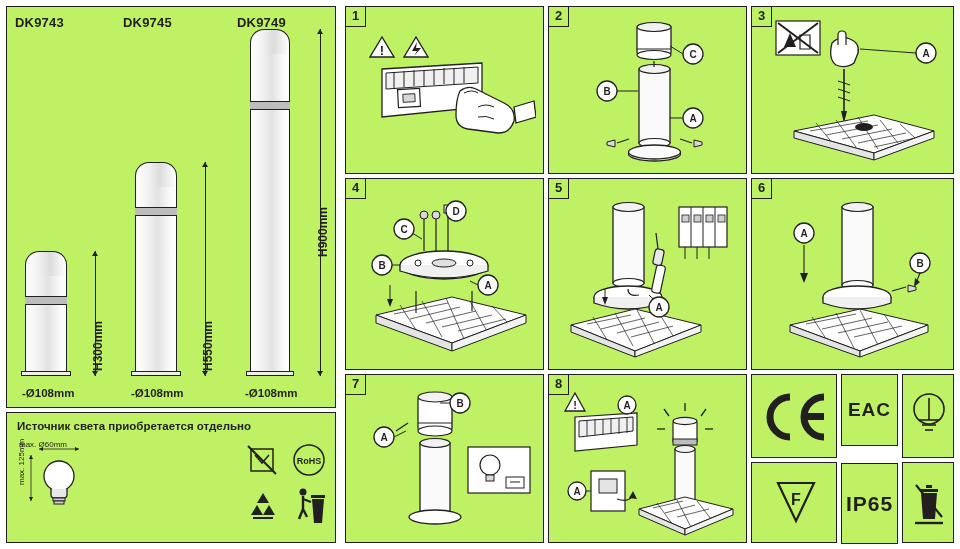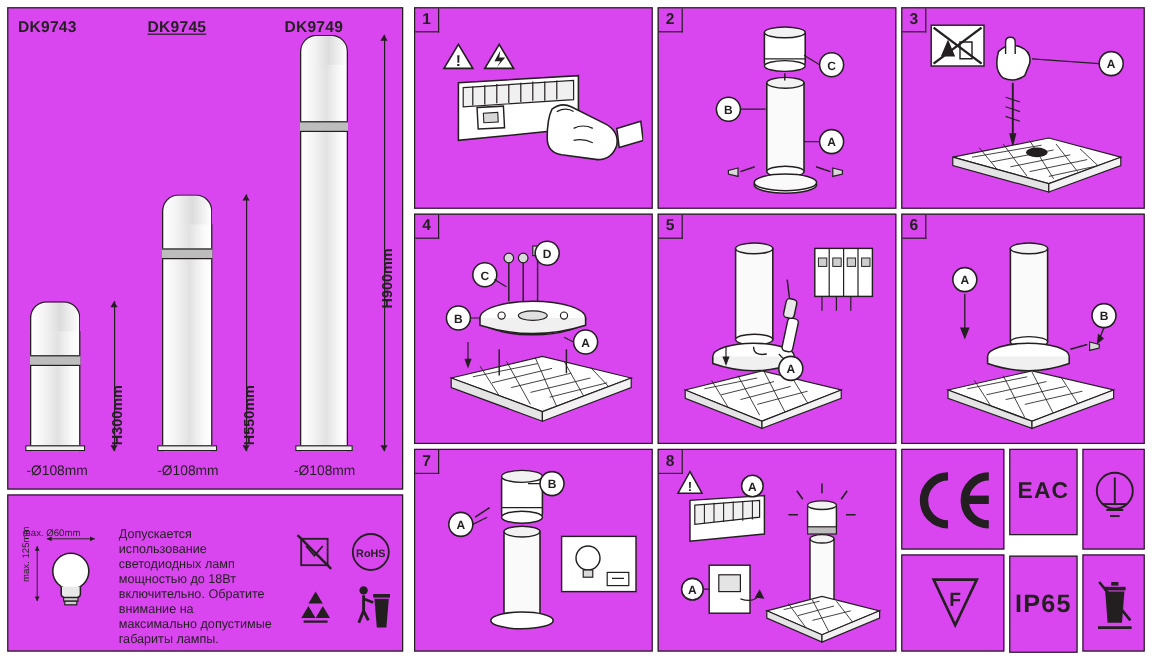--- a/index.html
+++ b/index.html
@@ -18,21 +18,21 @@
     position: relative;
     width: 960px;
     height: 549px;
   }
 
   
   .box {
     position: absolute;
     border: 1.5px solid #231f20;
     box-sizing: border-box;
-    background: #d946ef;
+    background: #bef264;
   }
   .stepnum {
     position: absolute;
     left: 0;
     top: 0;
     width: 20px;
     height: 20px;
     border-right: 1.5px solid #231f20;
     border-bottom: 1.5px solid #231f20;
     box-sizing: border-box;
@@ -106,21 +106,21 @@
     font-size: 12px;
     font-weight: bold;
     color: #231f20;
     white-space: nowrap;
     transform-origin: left top;
     transform: rotate(-90deg);
   }
   .hdim-label {
     position: absolute;
     font-size: 11.5px;
-    font-weight: normal;
+    font-weight: bold;
     color: #231f20;
     white-space: nowrap;
   }
 
   
   #bulb-panel { left: 6px; top: 412px; width: 330px; height: 131px; }
   #bulb-title {
     position: absolute;
     left: 10px; top: 7px;
     font-size: 11.5px;
@@ -189,21 +189,21 @@
   .balt { font-size: 10px; font-weight: bold; fill: #231f20; font-family: "Liberation Sans", sans-serif; }
 </style>
 </head>
 <body>
 
 <div class="sheet">
 
   <div class="box" id="dim-panel">
 
     <div class="model-label" style="left:8px; top:8px;">DK9743</div>
-    <div class="model-label" style="left:116px; top:8px;text-decoration:underline;">DK9745</div>
+    <div class="model-label" style="left:116px; top:8px;">DK9745</div>
     <div class="model-label" style="left:230px; top:8px;">DK9749</div>
 
     <div class="lamp" style="left:18px; top:244px; width:42px; height:125px;">
       <div class="cap"></div>
       <div class="shaft" style="top:25px; bottom:0; border-left:1.2px solid #231f20; border-right:1.2px solid #231f20;"></div>
       <div class="band" style="top:45px;"></div>
       <div class="base"></div>
     </div>
     <div class="vdim" style="left:88px; top:244px; height:125px;"></div>
     <div class="vdim-label" style="left:84px; top:364px;">H300mm</div>
@@ -224,40 +224,40 @@
       <div class="shaft" style="top:25px; bottom:0; border-left:1.2px solid #231f20; border-right:1.2px solid #231f20;"></div>
       <div class="band" style="top:72px;"></div>
       <div class="base"></div>
     </div>
     <div class="vdim" style="left:313px; top:22px; height:347px;"></div>
     <div class="vdim-label" style="left:309px; top:250px;">H900mm</div>
     <div class="hdim-label" style="left:238px; top:380px;">-Ø108mm</div>
   </div>
 
   <div class="box" id="bulb-panel">
+    <div id="bulb-title">Источник света приобретается отдельно</div>
     <div class="bulb-dim-top">max. Ø60mm</div>
     <div class="bulb-dim-side">max. 125mm</div>
 
     <svg id="bulb-shape" viewBox="0 0 40 48">
       <circle cx="20" cy="18" r="15" fill="#ffffff" stroke="#231f20" stroke-width="1.3"></circle>
       <path d="M12 31 L12 37 Q12 40 16 40 L24 40 Q28 40 28 37 L28 31" fill="#e8e8e8" stroke="#231f20" stroke-width="1.3"></path>
       <rect x="14" y="40" width="12" height="3" fill="#cfcfcf" stroke="#231f20" stroke-width="1"></rect>
       <rect x="15" y="43" width="10" height="3" fill="#cfcfcf" stroke="#231f20" stroke-width="1"></rect>
     </svg>
 
     <svg style="position:absolute; left:10px; top:24px; width:80px; height:80px;">
       <line x1="22" y1="12" x2="62" y2="12" stroke="#231f20" stroke-width="0.8"></line>
       <polygon points="22,12 26,10 26,14" fill="#231f20"></polygon>
       <polygon points="62,12 58,10 58,14" fill="#231f20"></polygon>
       <line x1="14" y1="18" x2="14" y2="64" stroke="#231f20" stroke-width="0.8"></line>
       <polygon points="14,18 12,22 16,22" fill="#231f20"></polygon>
       <polygon points="14,64 12,60 16,60" fill="#231f20"></polygon>
     </svg>
 
-    <div id="bulb-note">Допускается использование светодиодных ламп мощностью до 18Вт включительно. Обратите внимание на максимально допустимые габариты лампы.</div>
 
     <svg style="position:absolute; left:238px; top:30px; width:34px; height:34px;">
       <rect x="6" y="6" width="22" height="22" fill="none" stroke="#231f20" stroke-width="1.5"></rect>
       <path d="M10 12 L17 20 L24 12" fill="none" stroke="#231f20" stroke-width="1.5"></path>
       <line x1="3" y1="3" x2="31" y2="31" stroke="#231f20" stroke-width="2"></line>
     </svg>
     <svg style="position:absolute; left:284px; top:30px; width:36px; height:34px;">
       <circle cx="18" cy="17" r="15" fill="none" stroke="#231f20" stroke-width="1.5"></circle>
       <text x="18" y="21" text-anchor="middle" font-size="9" font-weight="bold" fill="#231f20" font-family="Liberation Sans, sans-serif">RoHS</text>
     </svg>

